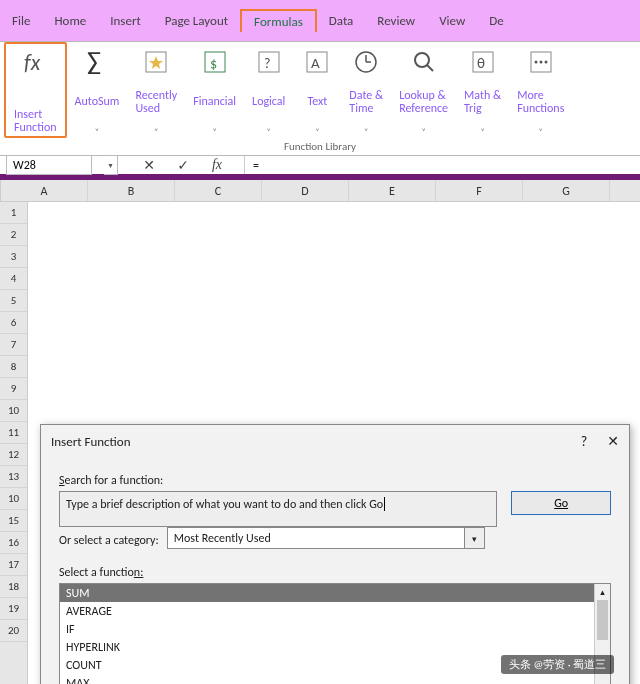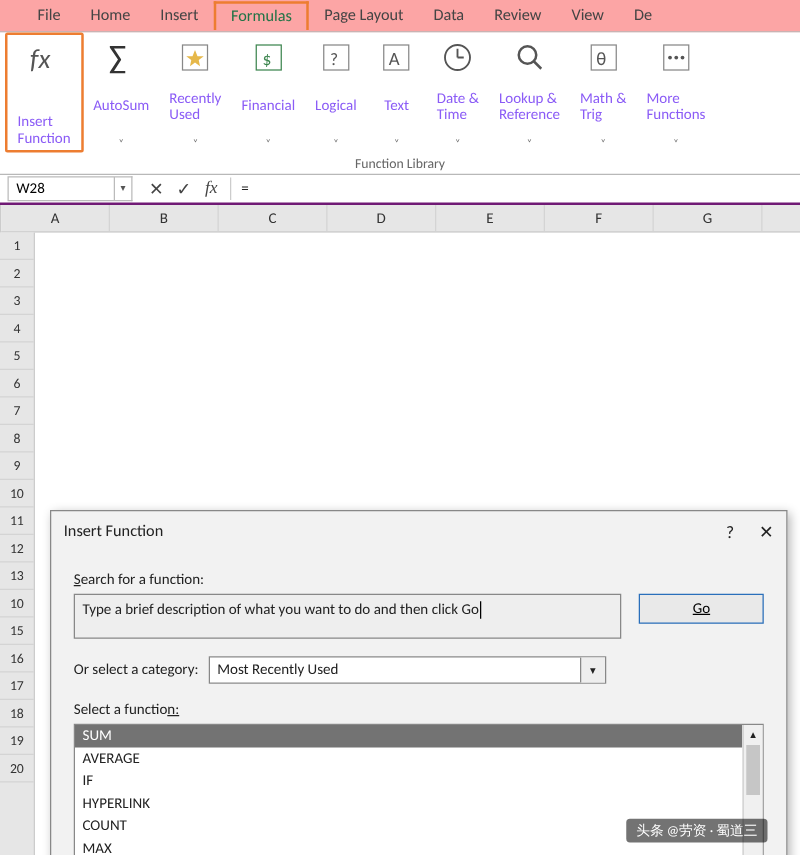--- a/index.html
+++ b/index.html
@@ -1,34 +1,34 @@
 <!DOCTYPE html>
 <html><head>
 <meta charset="utf-8">
 <style>
   * { box-sizing: border-box; font-family: "Segoe UI", Calibri, sans-serif; }
   body { margin: 0; width: 640px; height: 684px; background: #fff; overflow: hidden; font-size: 12px; color: #222; }
   
   
-  .tabs { display: flex; align-items: center; border-bottom: 1px solid #b8b8b8; padding: 0 18px; height: 26px; background:#fca5a5; }
+  .tabs { display: flex; align-items: center; border-bottom: 1px solid #b8b8b8; padding: 0 0; height: 42px; background:#f0abfc; }
   .tab { padding: 4px 12px; cursor: pointer; font-size: 13px; color:#444; }
   .tab.active { border: 2px solid #ed7d31; border-bottom: none; padding: 3px 12px; color:#217346; }
   
   
   .ribbon { display:flex; border-bottom:1px solid #b8b8b8; padding:0 4px; height:114px; background:#fff; flex-direction:column; }
   .ribbon-groups { display:flex; height:96px; }
   .grp { display:flex; flex-direction:column; align-items:center; justify-content:space-between; padding:4px 8px 2px; height:96px; cursor:pointer; }
   .grp.highlight { border:2px solid #ed7d31; border-radius:2px; }
   .grp .ico { width:32px; height:32px; display:flex; align-items:center; justify-content:center; }
   .grp .lbl { text-align:left; font-size:12px; color:#8b5cf6; line-height:13px; }
   .grp .dd { font-size:8px; color:#666; margin-top:1px; }
   .grp-name { font-size:11px; color:#666; text-align:center; padding:2px 0; width:100%; }
   
   
-  .fbar { display:flex; align-items:center; height:24px; border-bottom:2px solid #701a75; padding:0 6px; gap:0; }
+  .fbar { display:flex; align-items:center; height:24px; border-bottom:6px solid #701a75; padding:0 6px; gap:12px; }
   .namebox { width:86px; height:20px; border:1px solid #bbb; padding:2px 6px; font-size:12px; background:#fff; }
   .namebox-dd { width:14px; height:20px; border:1px solid #bbb; border-left:none; display:flex; align-items:center; justify-content:center; font-size:8px; color:#555; margin-right:8px; }
   .fbar .btn { width:22px; height:20px; display:flex; align-items:center; justify-content:center; font-size:14px; color:#444; cursor:pointer; }
   .fbar .box { flex:1; border-left:1px solid #ccc; padding:2px 8px; font-size:12px; margin-left:4px; }
   
   
   .grid { display:flex; height:520px; position:relative; }
   .rowheads { width:28px; background:#e6e6e6; border-right:1px solid #ccc; }
   .rowheads div, .corner { height:22px; font-size:11px; text-align:center; line-height:22px; border-bottom:1px solid #d4d4d4; color:#333; }
   .corner { width:28px; background:#e6e6e6; border-right:1px solid #ccc; border-bottom:1px solid #ccc; }
@@ -38,21 +38,21 @@
   
   .dialog { position:absolute; left:40px; top:222px; width:590px; height:452px; background:#f2f2f2; border:1px solid #888; box-shadow:2px 2px 8px rgba(0,0,0,.3); }
   .dlg-title { display:flex; align-items:center; justify-content:space-between; height:32px; padding:0 10px; font-size:13px; }
   .dlg-title .right { display:flex; gap:20px; font-size:14px; }
   .dlg-body { padding:10px 18px; }
   .dlg-lbl { font-size:12px; margin:6px 0 4px; }
   .dlg-lbl .ul { text-decoration:underline; }
   .row-search { display:flex; gap:14px; align-items:flex-start; }
   .search-box { width:440px; height:36px; border:1px solid #888; background:#eee; padding:5px 6px; font-size:12px; color:#222; }
   .go-btn { width:100px; height:24px; border:1px solid #2a6fbb; background:#e9e9e9; font-size:12px; text-decoration:underline; }
-  .cat-row { display:flex; gap:8px; align-items:flex-end; margin-top:12px; }
+  .cat-row { display:flex; gap:8px; align-items:flex-start; }
   .cat-select { display:flex; width:318px; height:22px; border:1px solid #888; background:#fff; }
   .cat-select .v { flex:1; padding:3px 6px; font-size:12px; }
   .cat-select .a { width:20px; border-left:1px solid #888; background:#eee; display:flex; align-items:center; justify-content:center; font-size:9px; }
   .fn-list { margin-top:4px; width:552px; height:120px; border:1px solid #888; background:#fff; display:flex; }
   .fn-list ul { list-style:none; margin:0; padding:0; flex:1; overflow:hidden; }
   .fn-list li { padding:2px 6px; font-size:12px; }
   .fn-list li.sel { background:#737373; color:#fff; }
   .fn-scroll { width:16px; background:#f0f0f0; border-left:1px solid #ccc; display:flex; flex-direction:column; }
   .fn-scroll .sa { height:16px; font-size:9px; text-align:center; line-height:16px; }
   .fn-scroll .thumb { flex:0 0 40px; background:#c6c6c6; margin:0 2px; }
@@ -60,22 +60,22 @@
   .watermark { position:absolute; right:26px; bottom:10px; background:rgba(0,0,0,.55); color:#fff; font-size:11px; padding:2px 8px; border-radius:3px; }
   svg { display:block; }
 </style>
 </head>
 <body>
 
 <div class="tabs">
   <div class="tab">File</div>
   <div class="tab">Home</div>
   <div class="tab">Insert</div>
+  <div class="tab">Page Layout</div>
   <div class="tab active">Formulas</div>
-  <div class="tab">Page Layout</div>
   <div class="tab">Data</div>
   <div class="tab">Review</div>
   <div class="tab">View</div>
   <div class="tab">De</div>
 </div>
 
 <div class="ribbon">
   <div class="ribbon-groups">
     <div class="grp highlight">
       <span class="ico">

